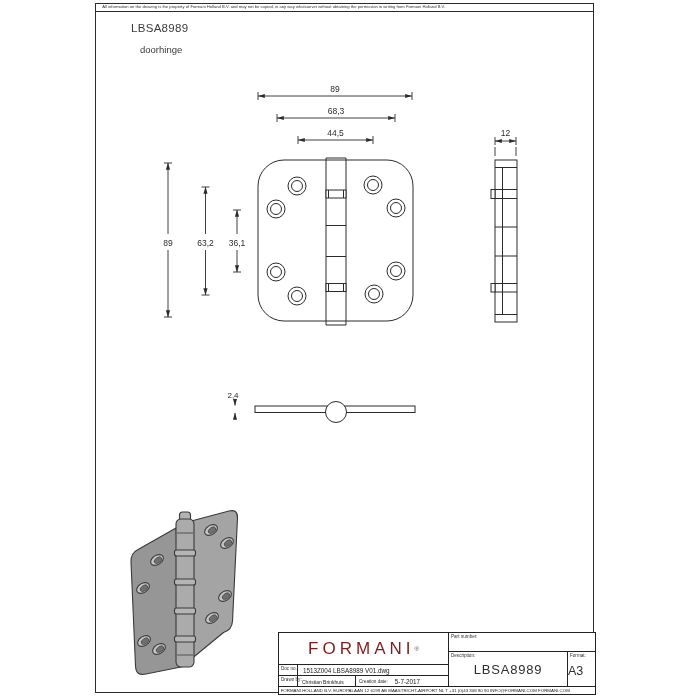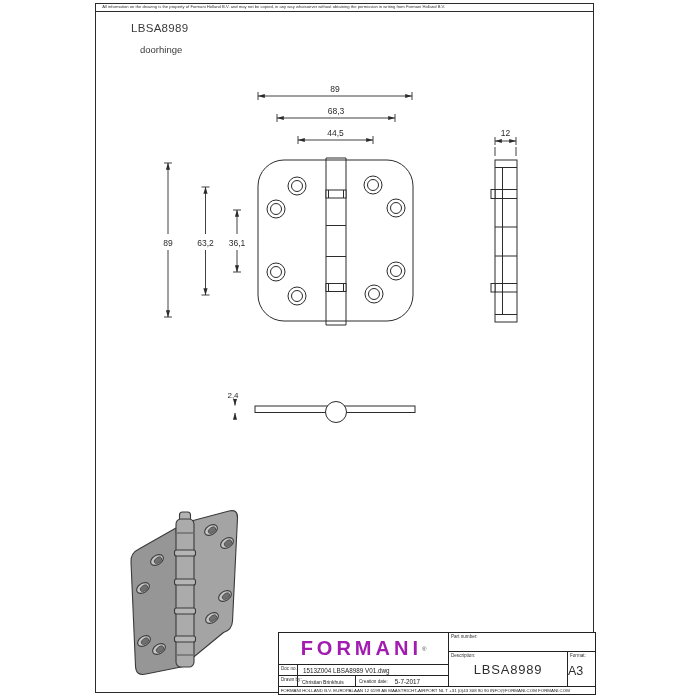--- a/index.html
+++ b/index.html
@@ -15,21 +15,21 @@
   .dwg-number{left:131px;top:22px;font-size:11.5px;color:#3a3a3a;letter-spacing:0.3px;}
   .dwg-type{left:131px;top:44px;font-size:9.5px;color:#3a3a3a;margin-left:9px;}
   
   .cad{left:0;top:0;width:700px;height:700px;pointer-events:none;}
   svg text{font-family:"Liberation Sans", sans-serif;fill:#2b2b2b;}
   
   .tb{left:278px;top:632px;width:316px;height:61px;border:1px solid #222;box-sizing:content-box;background:#fff;}
   .tb .cell{position:absolute;box-sizing:border-box;}
   .tb-logo{left:0;top:0;width:170px;height:32px;border-right:1px solid #222;border-bottom:1px solid #222;
     display:flex;align-items:center;justify-content:center;}
-  .logo-text{font-size:20px;letter-spacing:4px;color:#a21caf;font-weight:700;}
+  .logo-text{font-size:17px;letter-spacing:4px;color:#7f1d1d;font-weight:400;}
   .logo-reg{font-size:6px;vertical-align:7px;letter-spacing:0;color:#4d4d4d;}
   .tb-doc-label{left:0;top:32px;width:19px;height:11px;border-right:1px solid #222;border-bottom:1px solid #222;}
   .tb-doc-value{left:19px;top:32px;width:151px;height:11px;border-right:1px solid #222;border-bottom:1px solid #222;}
   .tb-drawn-label{left:0;top:43px;width:19px;height:10px;border-right:1px solid #222;}
   .tb-drawn-value{left:19px;top:43px;width:58px;height:10px;border-right:1px solid #222;}
   .tb-creation{left:77px;top:43px;width:93px;height:10px;border-right:1px solid #222;}
   .tb-part{left:170px;top:0;width:146px;height:19px;border-bottom:1px solid #222;}
   .tb-desc{left:170px;top:19px;width:119px;height:34px;border-right:1px solid #222;}
   .tb-format{left:289px;top:19px;width:27px;height:34px;}
   .tb-footer{left:0;top:53px;width:316px;height:8px;border-top:1px solid #222;overflow:hidden;}

